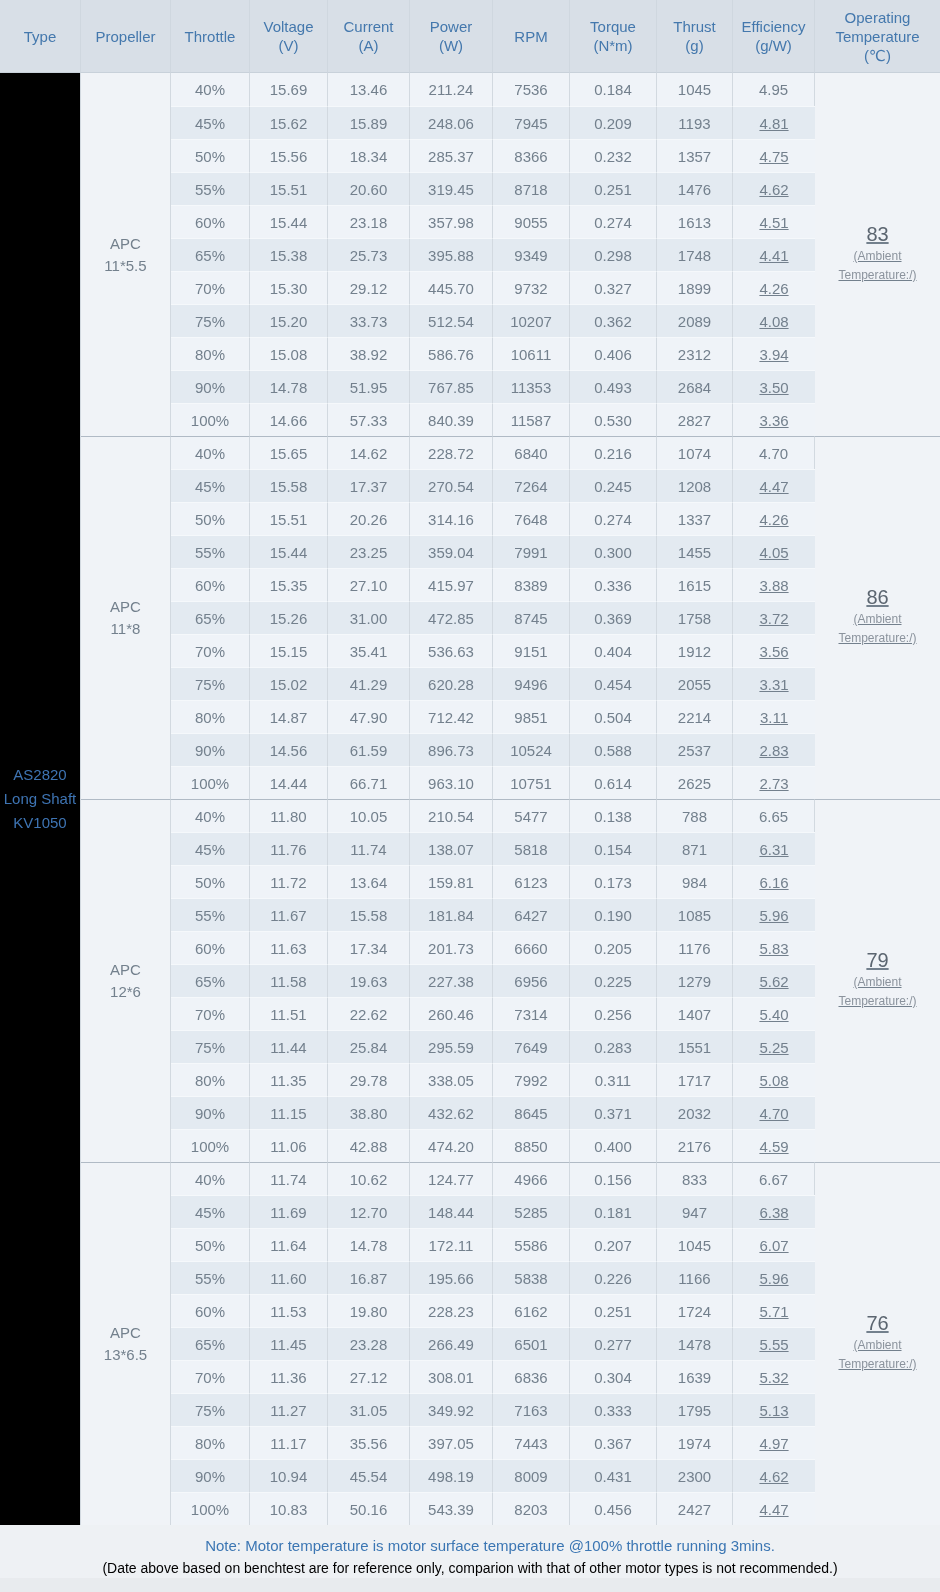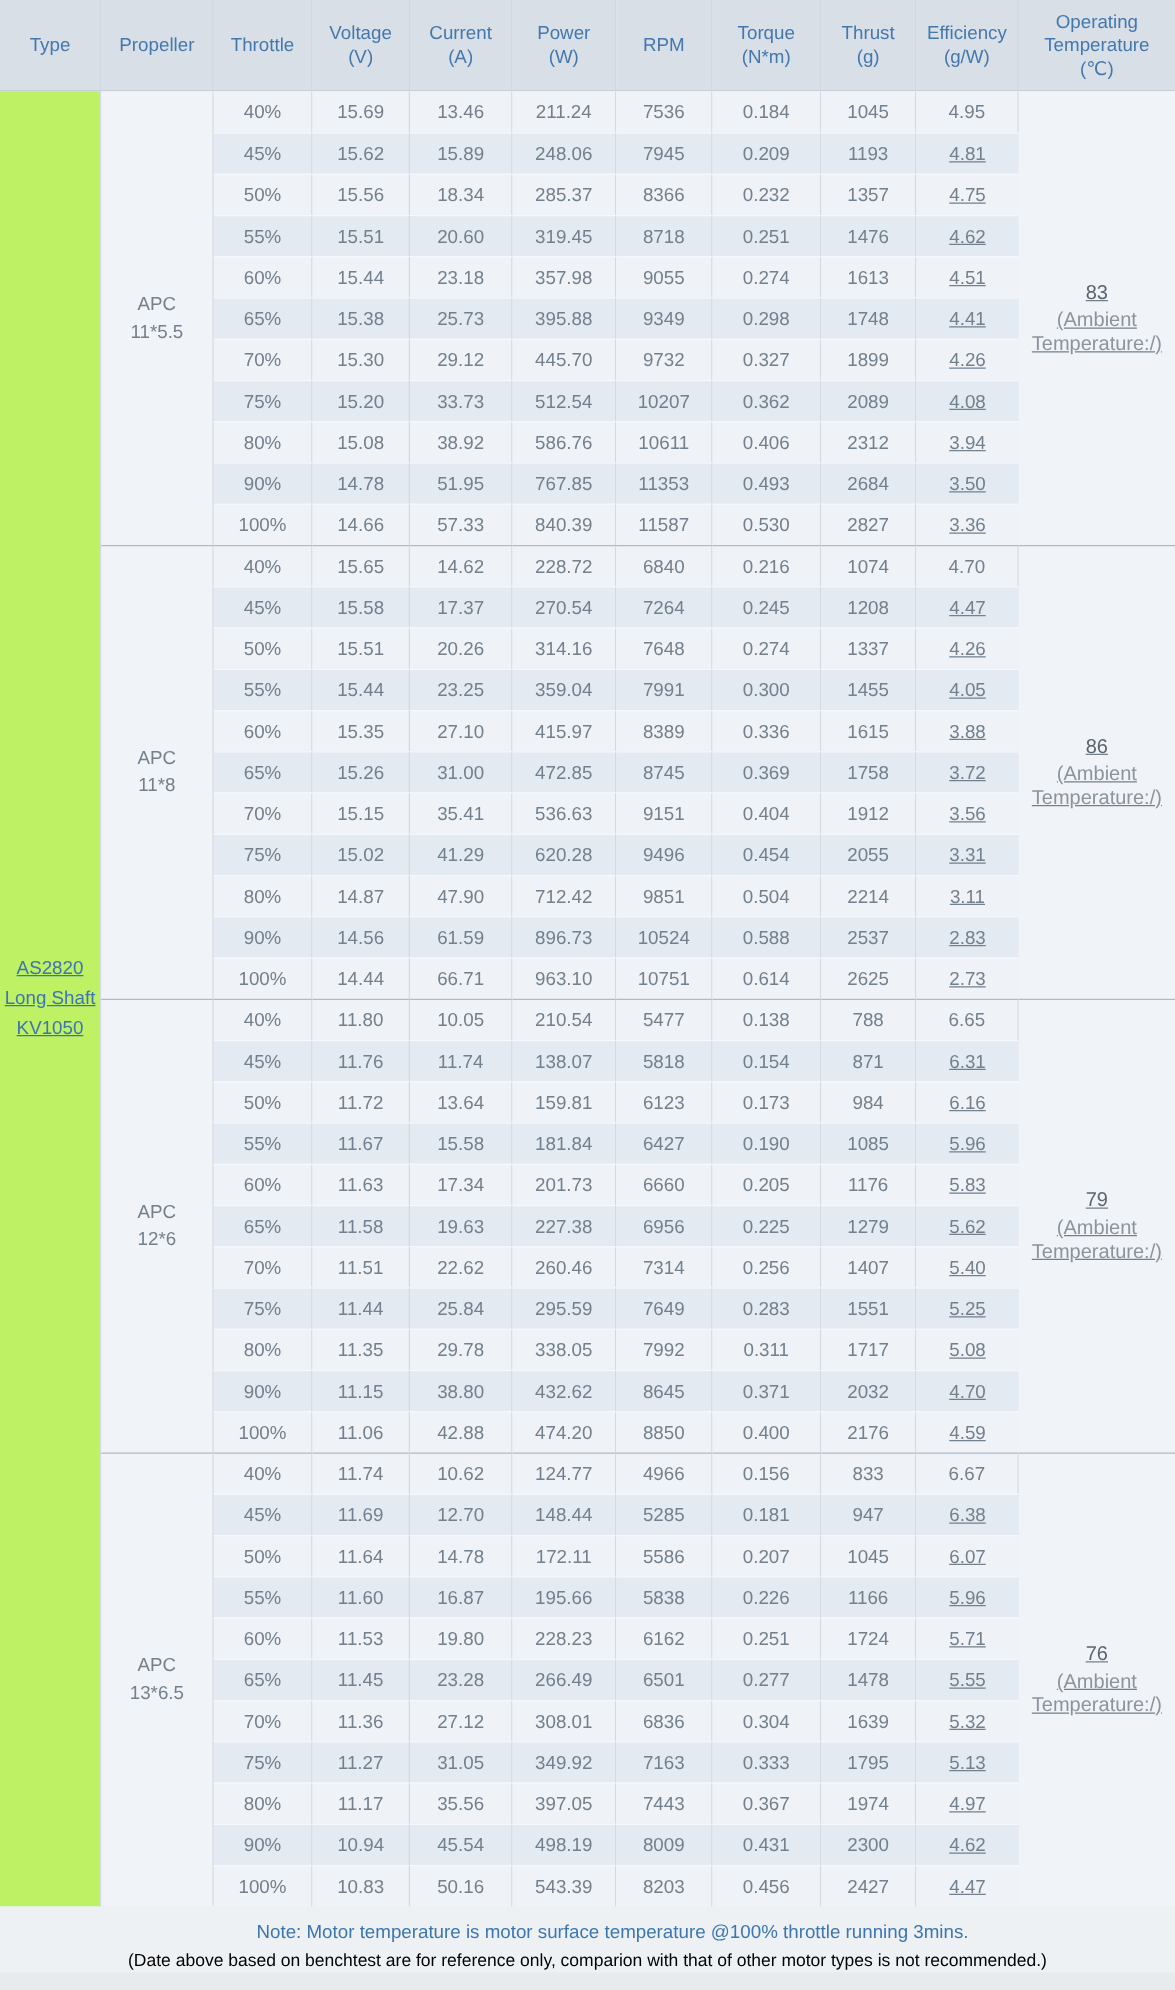--- a/index.html
+++ b/index.html
@@ -37,30 +37,29 @@
     text-align:center;
     vertical-align:middle;
     border-right:1px solid #d2d9e0;
   }
   td:last-child { border-right:none;text-decoration:underline; }
   td.data { border-top:1px solid #f5f8fb; }
   tr.light td.data { background:#eff3f8; }
   tr.dark  td.data { background:#e3eaf1; }
   td.merged { background:#f0f3f7; }
   td.type-cell {
-    background:#bef264;
+    background:#000000;
     color:#3e74b3;
     font-size:15px;
     line-height:24px;
-    text-decoration:underline;
   }
   td.prop-cell { line-height:22px; }
   td.temp-cell { line-height:19px; }
-  .temp-value { font-size:16px; color:#5b6570; margin-bottom:3px; }
-  .temp-note  { font-size:16px; color:#8b939d; line-height:19px; }
+  .temp-value { font-size:20px; color:#5b6570; margin-bottom:3px; }
+  .temp-note  { font-size:12px; color:#8b939d; line-height:19px; }
   tr.section-start > td { border-top:1px solid #b0bac5; }
   tr.first-row > td { border-top:none; }
   .footer { text-align:center; padding-top:10px; }
   .note-blue { font-size:15px; color:#3b76b3; line-height:22px;margin-left:40px; }
   .note-gray { font-size:14px; color:#000000; line-height:22px; }
   .bottom-strip {
     position:absolute;
     left:0; top:1578px;
     width:940px; height:14px;
     background:#e8ebee;

